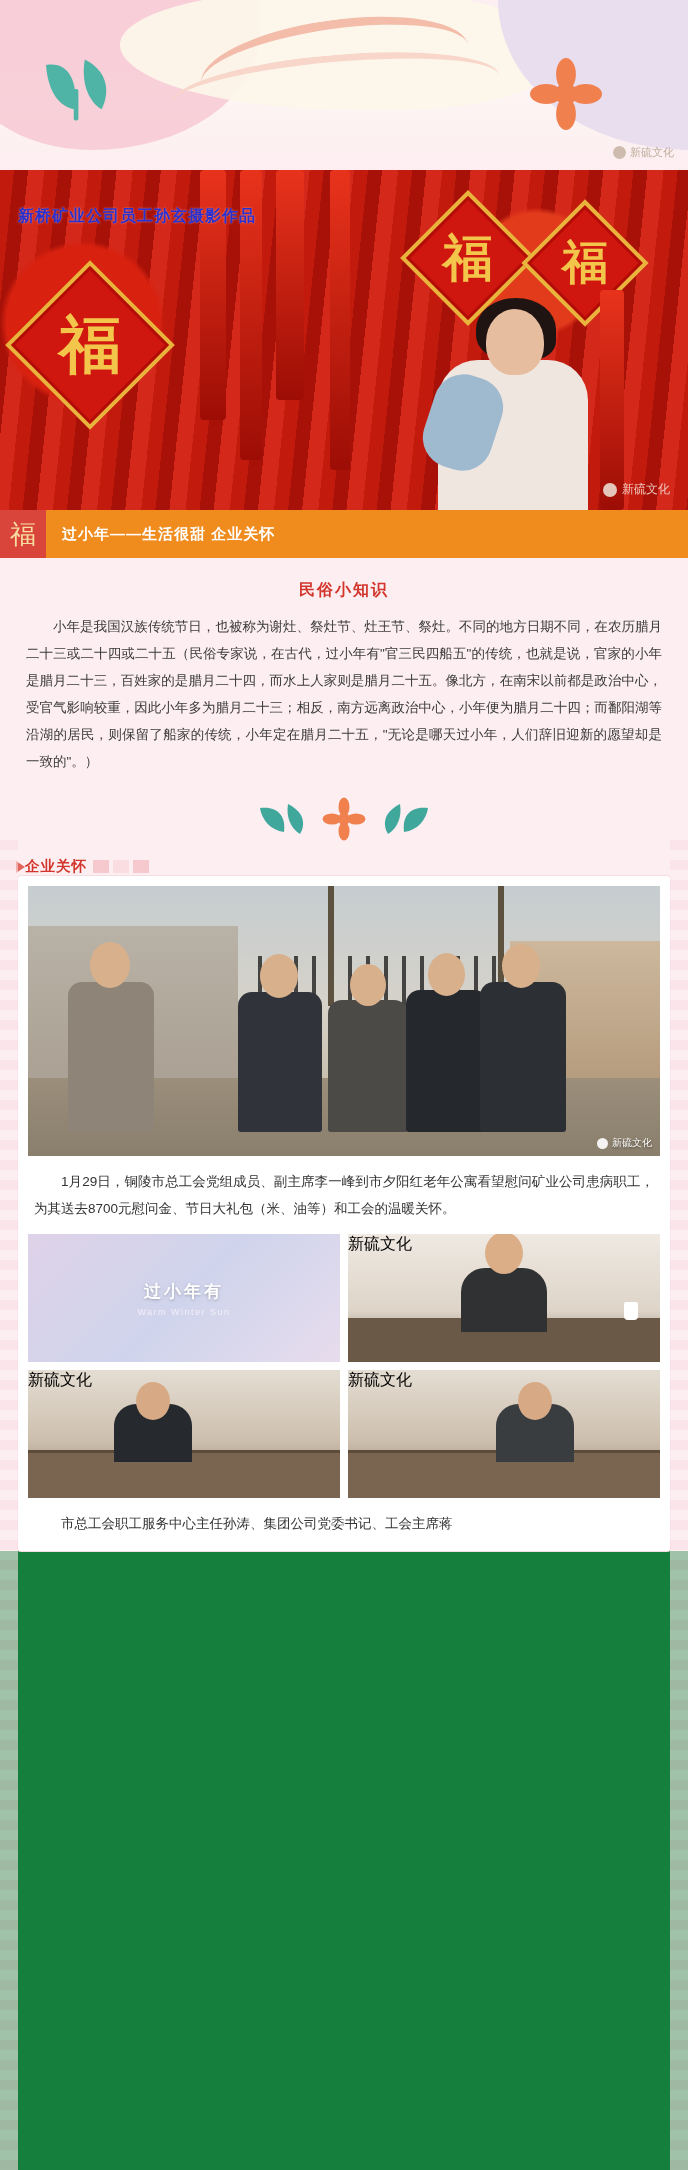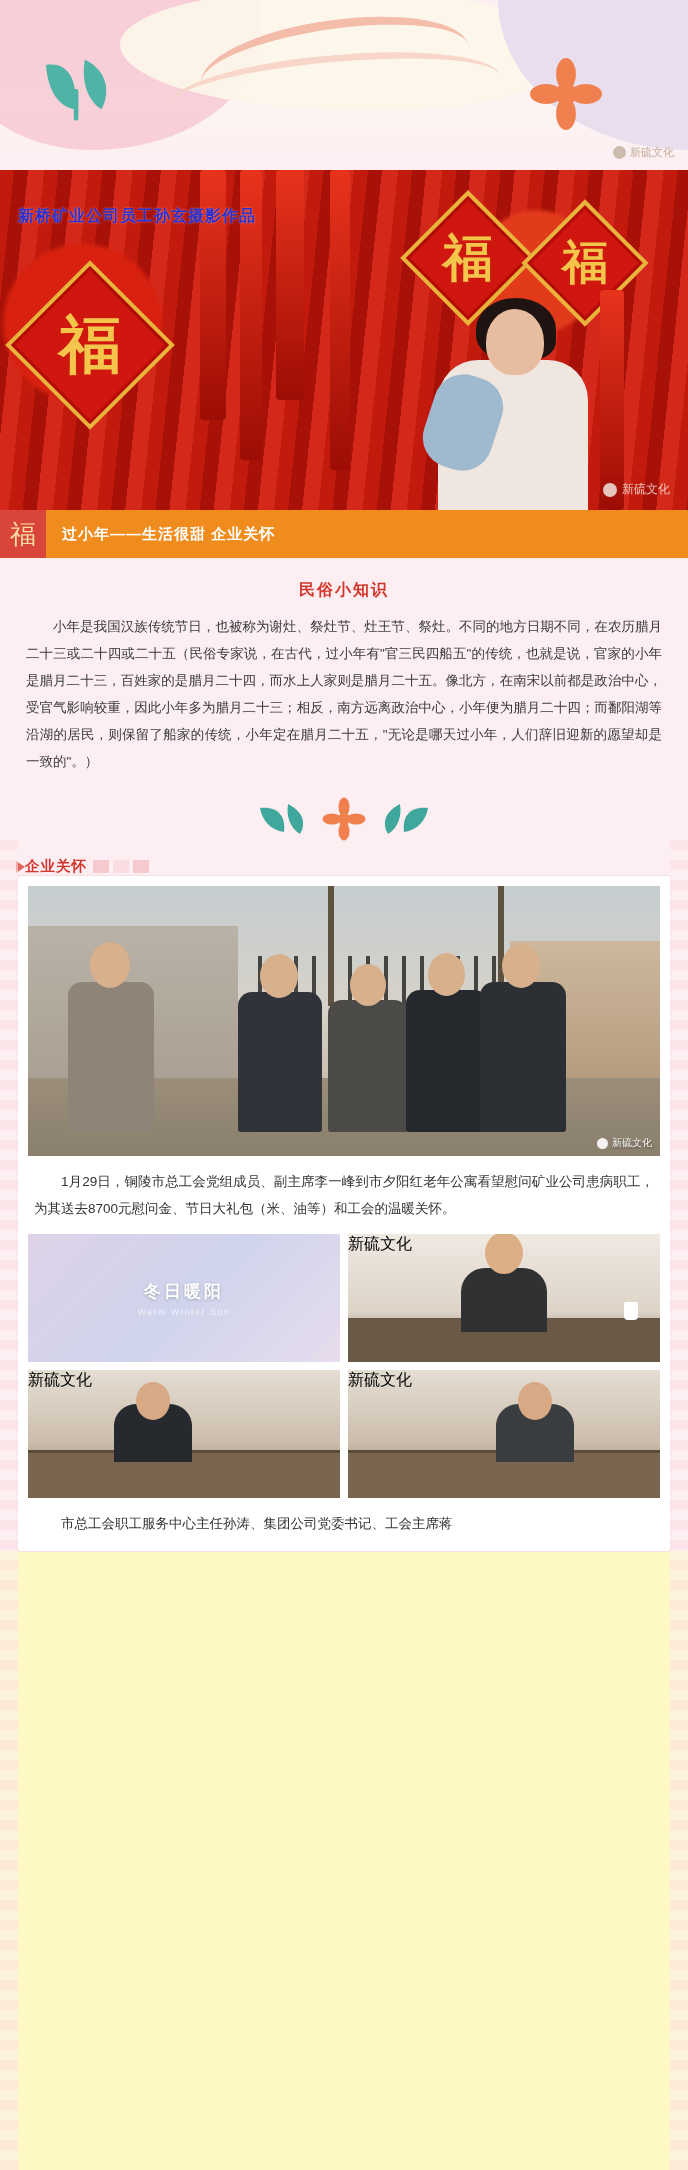--- a/index.html
+++ b/index.html
@@ -5,21 +5,21 @@
   * { box-sizing: border-box; margin: 0; padding: 0; }
   html, body {
     width: 688px;
     background: #fdf2f4;
     font-family: "Liberation Sans", sans-serif;
   }
   .page {
     position: relative;
     width: 688px;
     min-height: 2170px;
-    background: #fef9c3;
+    background: #15803d;
     overflow: hidden;
   }
 
   
   .hero {
     position: relative;
     width: 688px;
     height: 170px;
     background: linear-gradient(180deg,#fdeef1 0%, #fdf4f3 60%, #fdeef1 100%);
     overflow: hidden;
@@ -556,21 +556,21 @@
           <span class="dot"></span>
           <span>新硫文化</span>
         </div>
       </div>
 
       <div class="vp-caption">1月29日，铜陵市总工会党组成员、副主席李一峰到市夕阳红老年公寓看望慰问矿业公司患病职工，为其送去8700元慰问金、节日大礼包（米、油等）和工会的温暖关怀。</div>
 
       <div class="grid2">
 
         <div class="tile tile-winter">
-          <div class="t1">冬日暖阳</div>
+          <div class="t1">过小年有</div>
           <div class="t2">Warm Winter Sun</div>
         </div>
 
         <div class="tile tile-office">
           <div class="desk"></div>
           <div class="person"></div>
           <div class="head"></div>
           <div class="cup"></div>
           <div class="wm">
             <span class="dot"></span>

